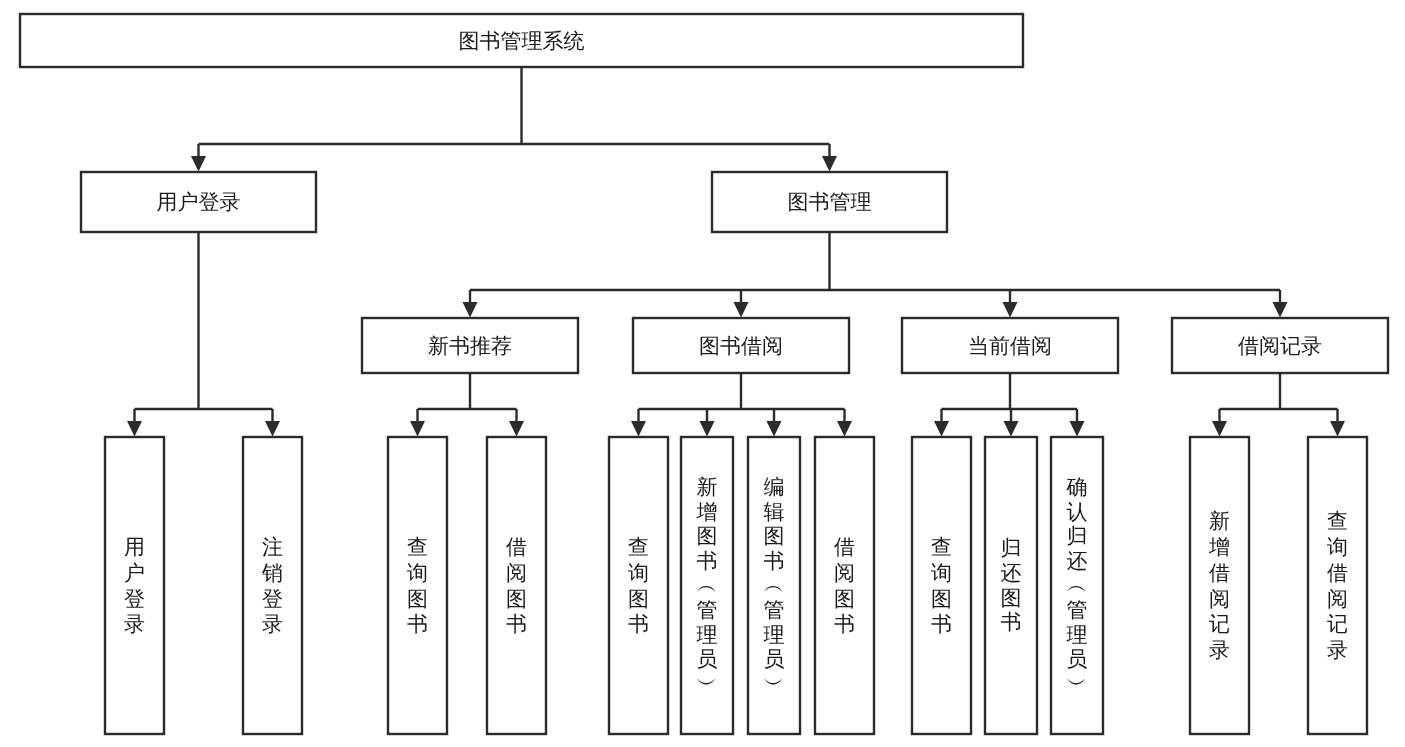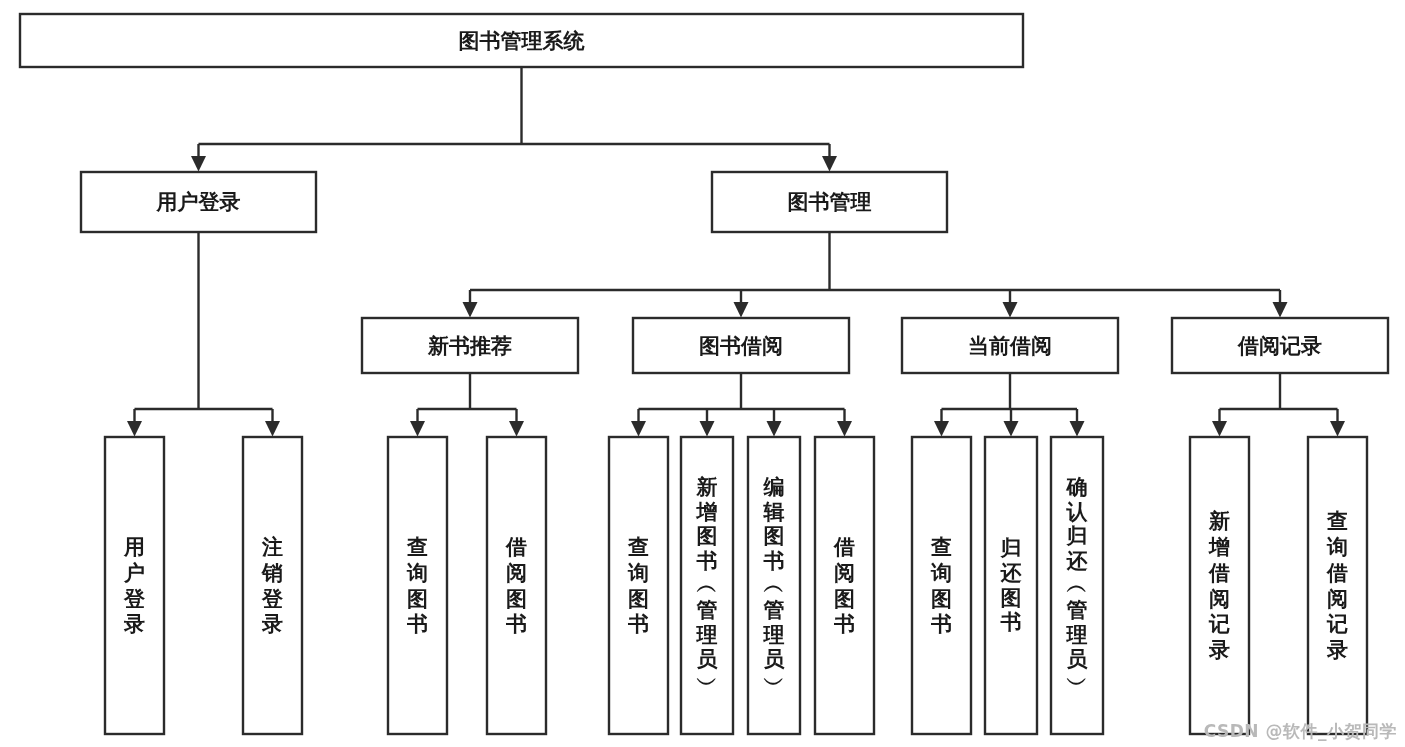--- a/index.html
+++ b/index.html
@@ -12,21 +12,20 @@
     height: 747px;
     font-family: "DejaVu Sans", "Liberation Sans", sans-serif;
     overflow: hidden;
     position: relative;
   }
   #diagram-root {
     position: absolute;
     left: 0; top: 0;
     width: 1405px;
     height: 747px;
-    font-weight: bold;
   }
   svg.flow {
     display: block;
     width: 1405px;
     height: 747px;
   }
   .node-box {
     fill: #ffffff;
     stroke: #2b2b2b;
     stroke-width: 2.4;
@@ -201,14 +200,13 @@
         <g>
           <rect class="node-box" x="1190" y="437" width="59" height="297"></rect>
           <text class="node-label-v" x="1219.5" y="528.1573999999999" font-size="21"><tspan x="1219.5" dy="0">新</tspan><tspan x="1219.5" dy="25.83">增</tspan><tspan x="1219.5" dy="25.83">借</tspan><tspan x="1219.5" dy="25.83">阅</tspan><tspan x="1219.5" dy="25.83">记</tspan><tspan x="1219.5" dy="25.83">录</tspan></text>
         </g>
         <g>
           <rect class="node-box" x="1308" y="437" width="59" height="297"></rect>
           <text class="node-label-v" x="1337.5" y="528.1573999999999" font-size="21"><tspan x="1337.5" dy="0">查</tspan><tspan x="1337.5" dy="25.83">询</tspan><tspan x="1337.5" dy="25.83">借</tspan><tspan x="1337.5" dy="25.83">阅</tspan><tspan x="1337.5" dy="25.83">记</tspan><tspan x="1337.5" dy="25.83">录</tspan></text>
         </g>
       </g>
   </svg>
-  <div class="watermark">CSDN @软件_小贺同学</div>
 </div>
 
 </body></html>

